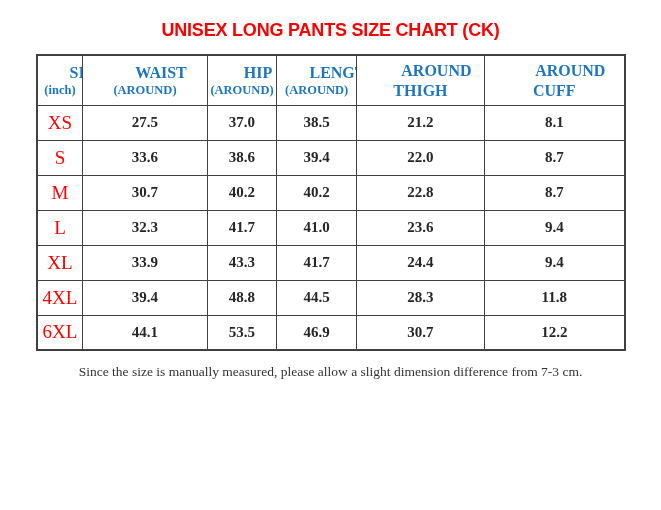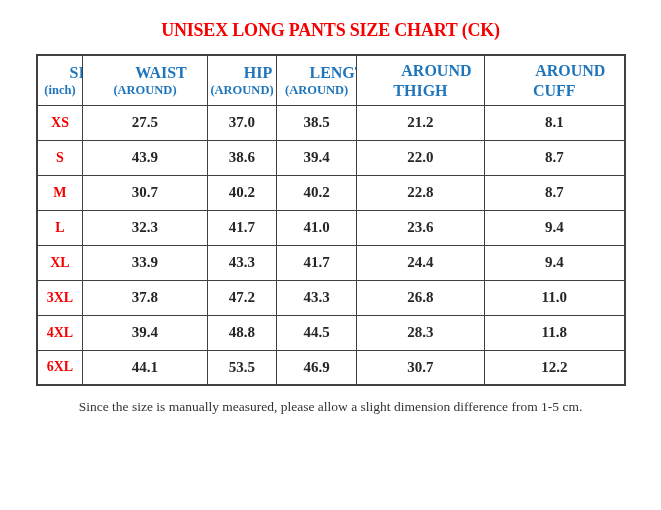--- a/index.html
+++ b/index.html
@@ -16,21 +16,21 @@
     overflow: hidden;
   }
   .title {
     margin: 0;
     padding-top: 20px;
     text-align: center;
     font-size: 18px;
     font-weight: 700;
     letter-spacing: -0.2px;
     color: var(--title-red, #f70000);
-    font-family: Liberation Serif, serif;
+    font-family: Liberation Sans, sans-serif;
   }
   .size-table {
     width: 590px;
     margin: 13px auto 0 auto;
     border-collapse: collapse;
     table-layout: fixed;
     border: 2px solid var(--border-color, #404040);
   }
   .size-table th, .size-table td {
     border: 1px solid var(--border-color, #404040);
@@ -57,22 +57,22 @@
   }
   th .hdr-sub {
     display: block;
     font-weight: 700;
     color: var(--header-blue, #1e75bc);
     line-height: 1.2;
   }
   th .hdr-sub.small { font-size: 12.5px; }
   th .hdr-sub.large { font-size: 16px; }
   td.size-cell {
-    font-size: 14px;
-    font-weight: 700;
+    font-size: 19px;
+    font-weight: 400;
     color: var(--size-red, #f70000);
   }
   td.value-cell {
     font-size: 15px;
     font-weight: 700;
     color: var(--value-color, #262626);
   }
   .footer {
     margin: 0;
     padding-top: 13px;
@@ -129,21 +129,21 @@
         <tr>
           <td class="size-cell">XS</td>
           <td class="value-cell">27.5</td>
           <td class="value-cell">37.0</td>
           <td class="value-cell">38.5</td>
           <td class="value-cell">21.2</td>
           <td class="value-cell">8.1</td>
         </tr>
         <tr>
           <td class="size-cell">S</td>
-          <td class="value-cell">43.9</td>
+          <td class="value-cell">33.6</td>
           <td class="value-cell">38.6</td>
           <td class="value-cell">39.4</td>
           <td class="value-cell">22.0</td>
           <td class="value-cell">8.7</td>
         </tr>
         <tr>
           <td class="size-cell">M</td>
           <td class="value-cell">30.7</td>
           <td class="value-cell">40.2</td>
           <td class="value-cell">40.2</td>
@@ -160,40 +160,32 @@
         </tr>
         <tr>
           <td class="size-cell">XL</td>
           <td class="value-cell">33.9</td>
           <td class="value-cell">43.3</td>
           <td class="value-cell">41.7</td>
           <td class="value-cell">24.4</td>
           <td class="value-cell">9.4</td>
         </tr>
         <tr>
-          <td class="size-cell">3XL</td>
-          <td class="value-cell">37.8</td>
-          <td class="value-cell">47.2</td>
-          <td class="value-cell">43.3</td>
-          <td class="value-cell">26.8</td>
-          <td class="value-cell">11.0</td>
-        </tr>
-        <tr>
           <td class="size-cell">4XL</td>
           <td class="value-cell">39.4</td>
           <td class="value-cell">48.8</td>
           <td class="value-cell">44.5</td>
           <td class="value-cell">28.3</td>
           <td class="value-cell">11.8</td>
         </tr>
         <tr>
           <td class="size-cell">6XL</td>
           <td class="value-cell">44.1</td>
           <td class="value-cell">53.5</td>
           <td class="value-cell">46.9</td>
           <td class="value-cell">30.7</td>
           <td class="value-cell">12.2</td>
         </tr>
       </tbody>
   </table>
 
-  <p class="footer">Since the size is manually measured, please allow a slight dimension difference from 1-5 cm.</p>
+  <p class="footer">Since the size is manually measured, please allow a slight dimension difference from 7-3 cm.</p>
 </div>
 
 </body></html>

